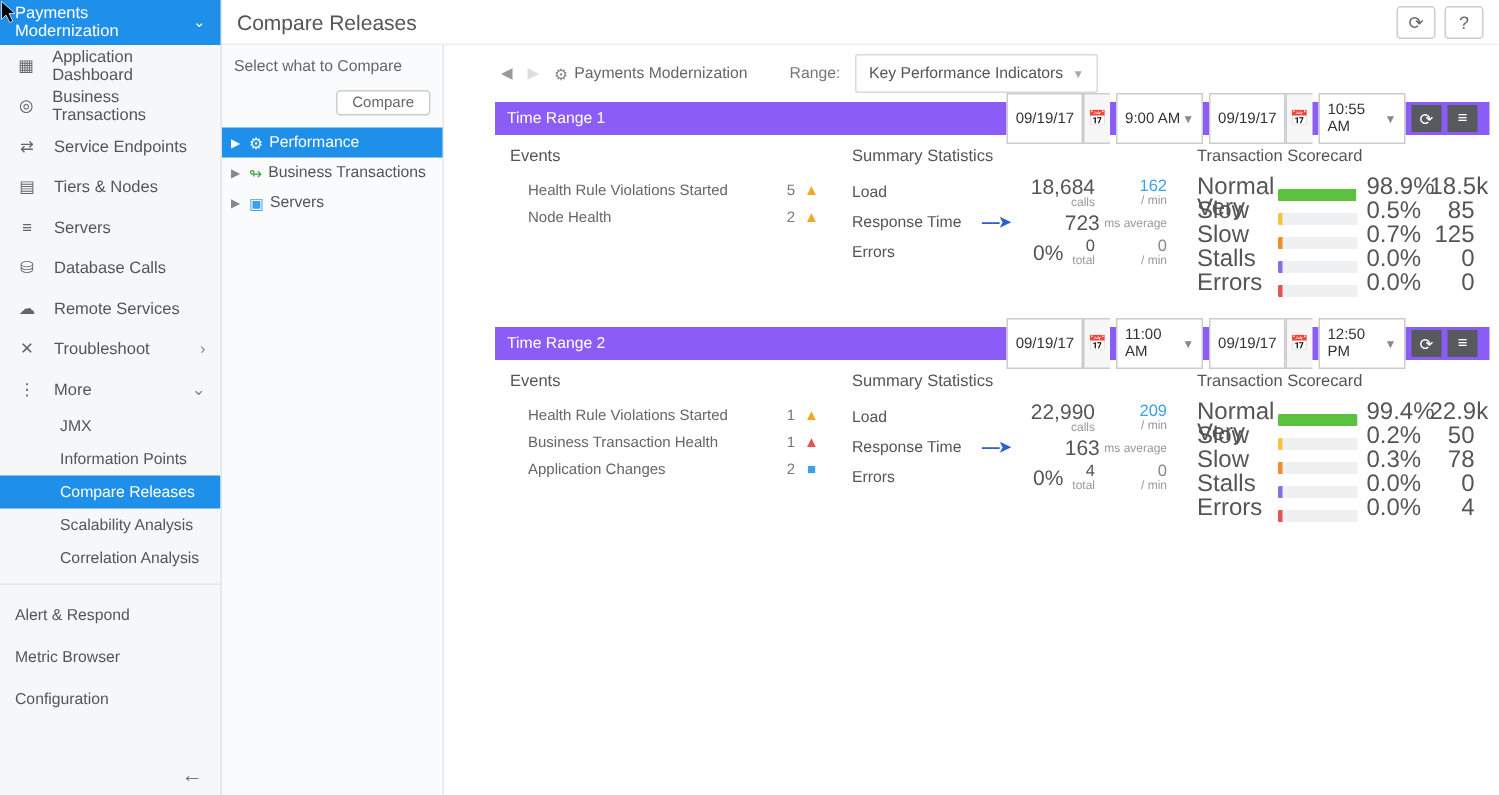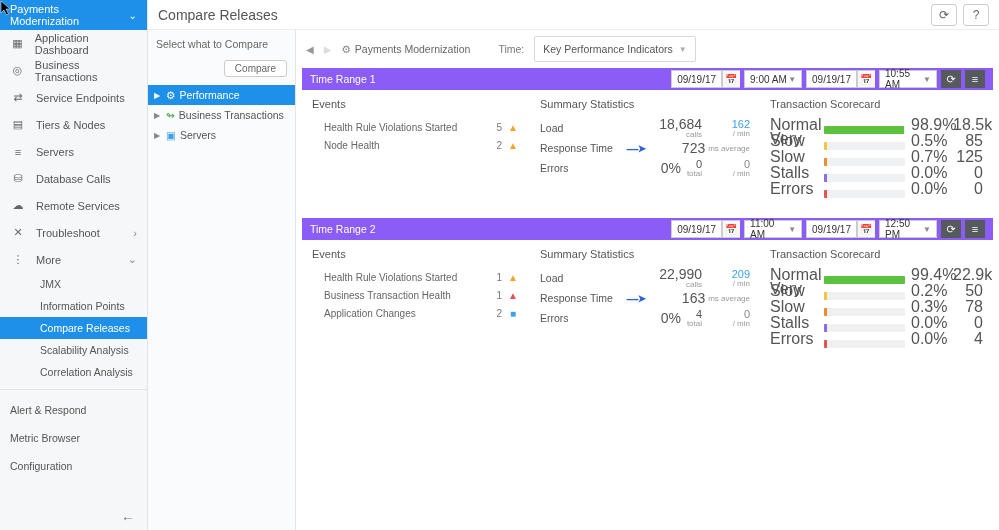--- a/index.html
+++ b/index.html
@@ -16,21 +16,21 @@
 .sb-sep { height: 1px; background: #e3e5e8; margin: 6px 0; }
 .sb-plain { padding: 8px 10px; font-size: 10.5px; color: #555; cursor: pointer; }
 .collapse { text-align: right; padding: 6px 12px; color: #777; font-size: 14px; }
 
 .main { flex: 1; display: flex; flex-direction: column; }
 .titlebar { height: 30px; display: flex; align-items: center; justify-content: space-between; padding: 0 10px; border-bottom: 1px solid #eee; }
 .titlebar h1 { font-size: 14px; font-weight: 400; color: #555; }
 .title-actions { display: flex; gap: 6px; }
 .tbtn { width: 26px; height: 22px; border: 1px solid #ccc; border-radius: 3px; background: #fff; display: inline-flex; align-items: center; justify-content: center; color: #666; font-size: 12px; cursor: pointer; }
 
-.body { flex: 1; display: flex; overflow: hidden; }
+.body { flex: 1; display: flex; overflow: hidden; gap: 28px; }
 .selpane { width: 148px; border-right: 1px solid #e4e6e9; background: #fafbfc; font-size: 10.5px; color: #555; display: flex; flex-direction: column; }
 .selpane-hdr { padding: 8px 8px 6px; color: #666; }
 .cmpbtn-wrap { padding: 4px 8px 8px; text-align: right; }
 .cmpbtn { border: 1px solid #ccc; background: #fff; border-radius: 3px; font-size: 10px; color: #666; padding: 2px 10px; cursor: pointer; }
 .tree { }
 .tree-row { display: flex; align-items: center; height: 20px; padding: 0 6px; gap: 4px; cursor: pointer; }
 .tree-row.sel { background: #1f90ea; color: #fff; }
 .tree-row .tw { width: 8px; font-size: 8px; color: #888; }
 .tree-row.sel .tw { color: #fff; }
 
@@ -39,21 +39,21 @@
 .crumbbar .navic { color: #999; font-size: 10px; }
 .crumbbar .tree-small { display: inline-flex; align-items: center; gap: 4px; }
 .viewlabel { margin-left: 18px; color: #777; }
 .viewsel { border: 1px solid #d7dadd; border-radius: 2px; padding: 6px 8px; font-size: 10.5px; color: #555; min-width: 120px; display: inline-flex; align-items: center; justify-content: space-between; gap: 6px; cursor: pointer; }
 
 .rangeblk { margin-bottom: 8px; }
 .rangehdr { background: #8b5cf6; color: #fff; height: 22px; display: flex; align-items: center; padding: 0 8px; font-size: 10.5px; justify-content: space-between; }
 .rangehdr-left { }
 .rangehdr-right { display: flex; align-items: center; gap: 4px; }
 .dtwrap { display: inline-flex; align-items: center; gap: 0; }
-.dtbox { background: #fff; color: #333; border: 1px solid #ccc; height: 18px; font-size: 10px; display: inline-flex; align-items: center; padding: 0 5px; }
+.dtbox { background: #fff; color: #333; border: 1px solid #ccc; height: 18px; font-size: 10px; display: inline-flex; align-items: center; padding: 16px 5px; }
 .dtbox.cal { border-right: none; background: #f7f7f7; width: 18px; justify-content: center; color: #666; }
 .dtbox.time { width: 58px; }
 .dtbox.time .dd { margin-left: auto; font-size: 8px; color: #888; }
 .hdr-icon { color: #fff; background: #565a5f; width: 20px; height: 18px; display: inline-flex; align-items: center; justify-content: center; font-size: 11px; cursor: pointer; }
 
 .rangebody { display: flex; background: #fff; }
 .col { padding: 8px 10px 12px; }
 .col-ev { width: 228px; }
 .col-ss { width: 230px; }
 .col-sc { flex: 1; }
@@ -190,21 +190,21 @@
       </div>
 
       <div class="content">
         <div class="crumbbar">
           <span class="navic">◀</span>
           <span class="navic" style="color:#ddd">▶</span>
           <span class="tree-small">
               <span style="color:#888">⚙</span>
               <span>Payments Modernization</span>
             </span>
-          <span class="viewlabel">Time:</span>
+          <span class="viewlabel">Range:</span>
           <span class="viewsel">
               <span>Key Performance Indicators</span>
               <span style="font-size:8px;color:#aaa">▼</span>
             </span>
         </div>
 
         <div id="ranges">
             <div class="rangeblk">
               <div class="rangehdr">
     <div class="rangehdr-left">Time Range 1</div>

